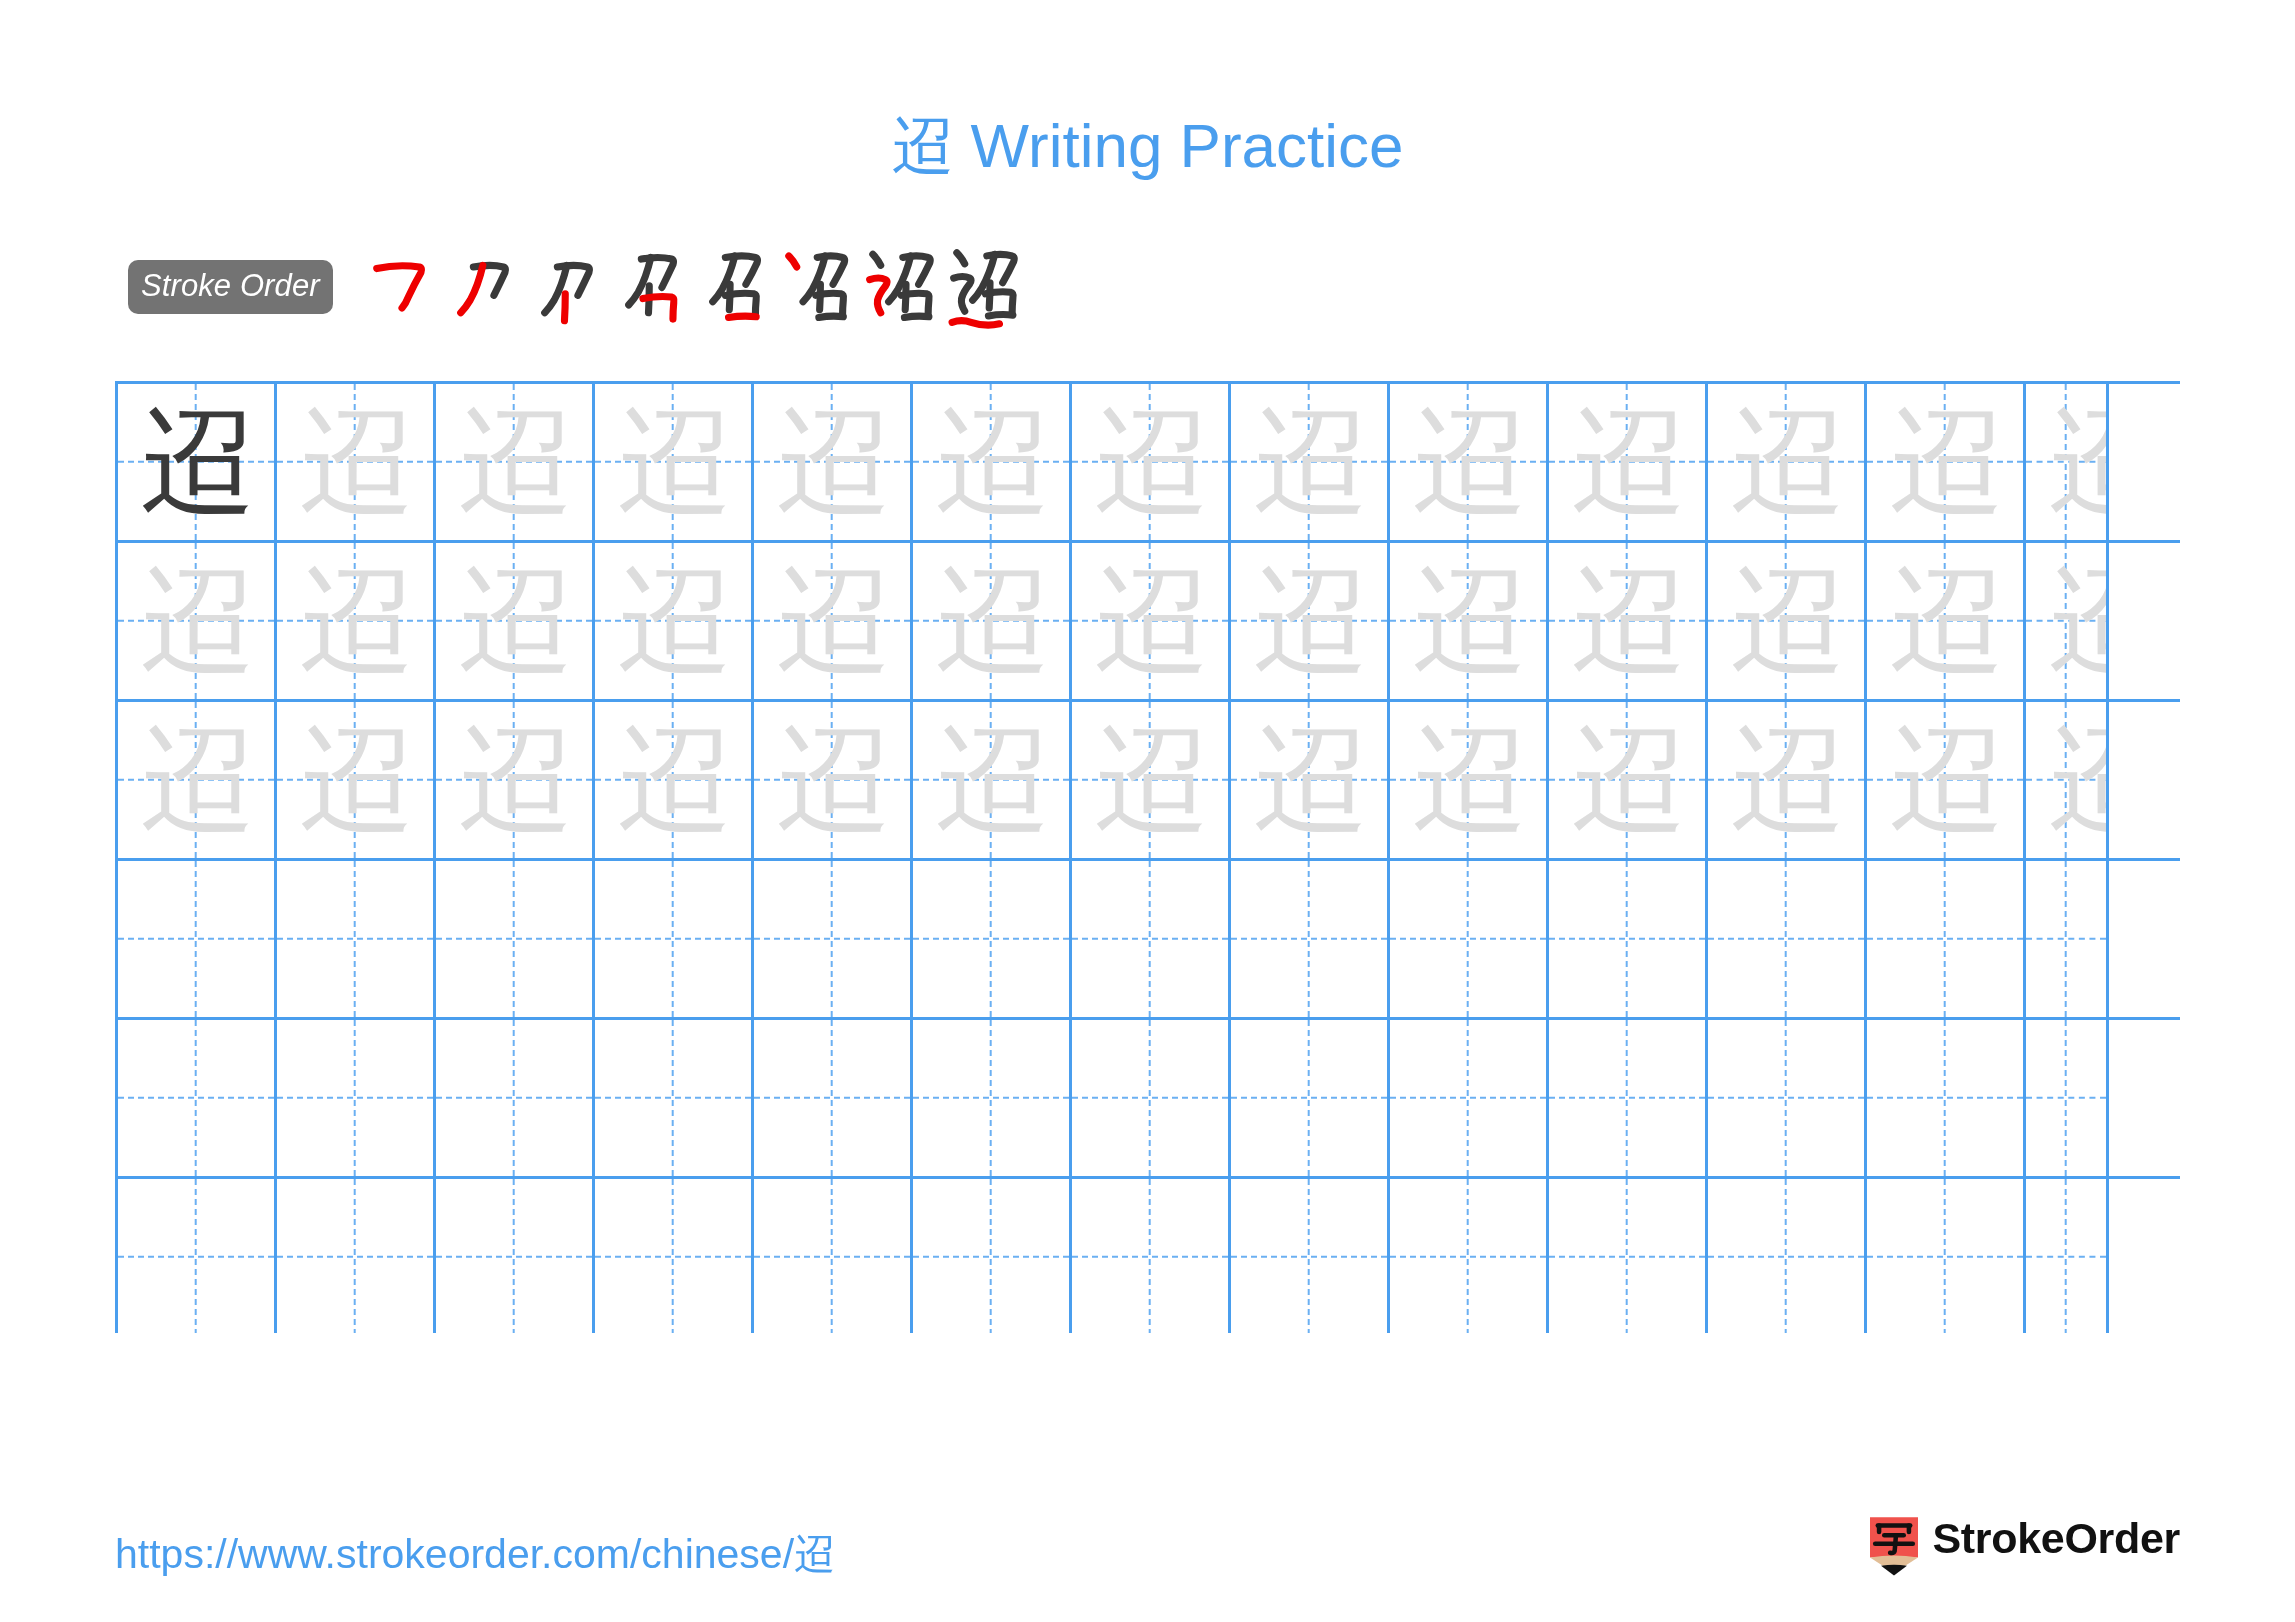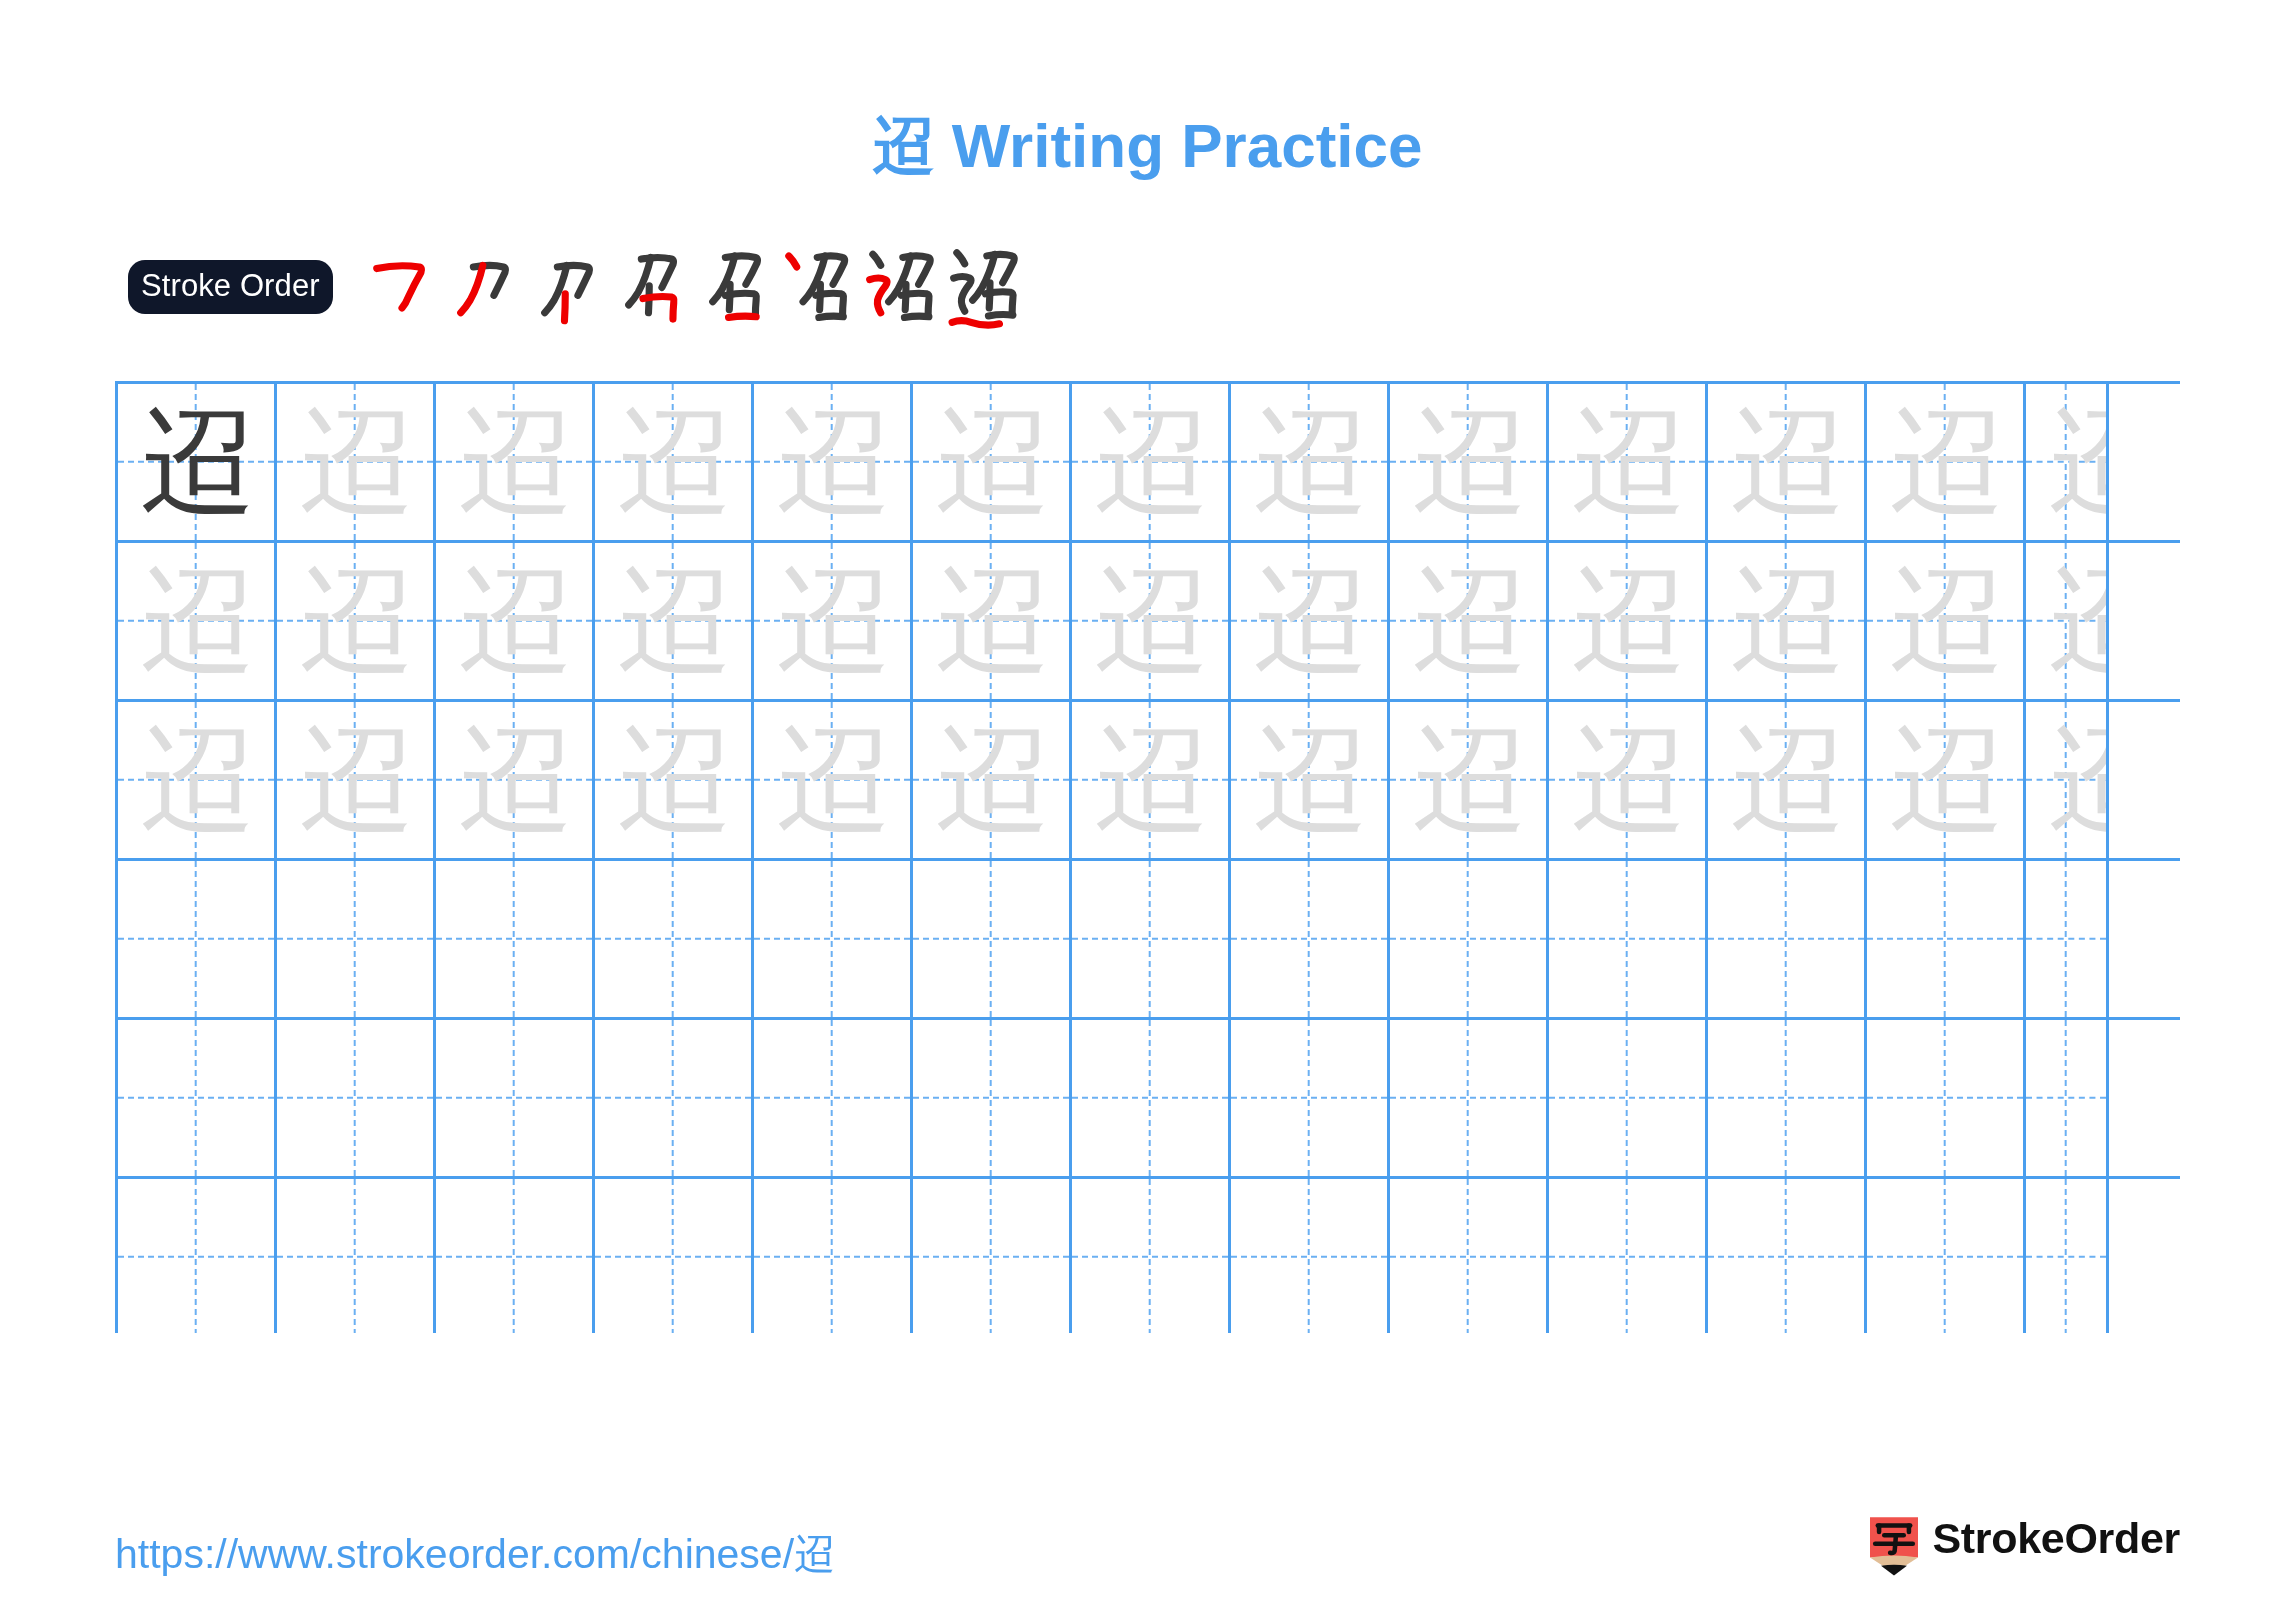--- a/index.html
+++ b/index.html
@@ -18,45 +18,46 @@
   
   #page-title {
     position: absolute;
     top: 113px;
     left: 0;
     width: 2295px;
     text-align: center;
     font-size: 62px;
     line-height: 1.05;
     color: #4A9EEE;
-    font-weight: 700;
+    font-weight: 400;
     white-space: nowrap;
   }
   #page-title .han {
     font-family: "DejaVu Sans", "Liberation Sans", sans-serif;
   }
 
   
   #stroke-order-row {
     position: absolute;
     top: 251px;
     left: 128px;
     height: 72px;
     display: flex;
     align-items: center;
   }
   #stroke-order-badge {
-    background: #0f172a;
+    background: #737373;
     color: #ffffff;
     font-size: 31px;
     line-height: 1;
     padding: 10.5px 13px 13px 13px;
-    border-radius: 17px;
+    border-radius: 10px;
     white-space: nowrap;
     letter-spacing: 0.1px;
+    font-style: italic;
   }
   #stroke-steps {
     display: flex;
     align-items: flex-start;
     margin-left: 27.5px;
   }
   .stroke-step {
     width: 84px;
     height: 79px;
     position: relative;

